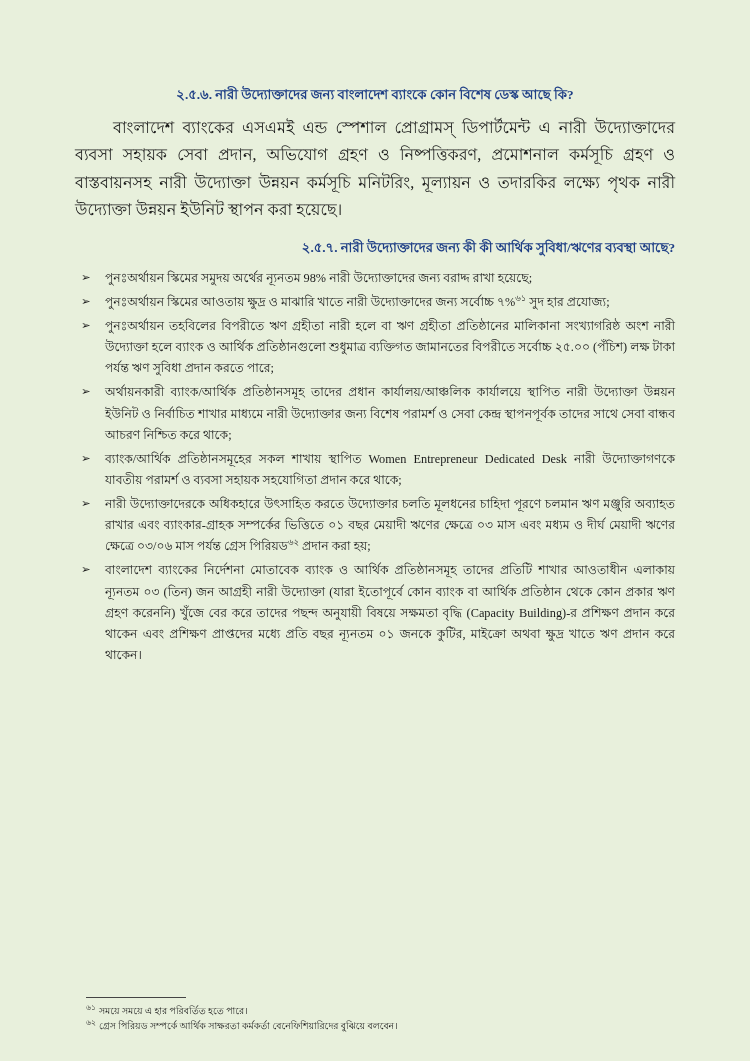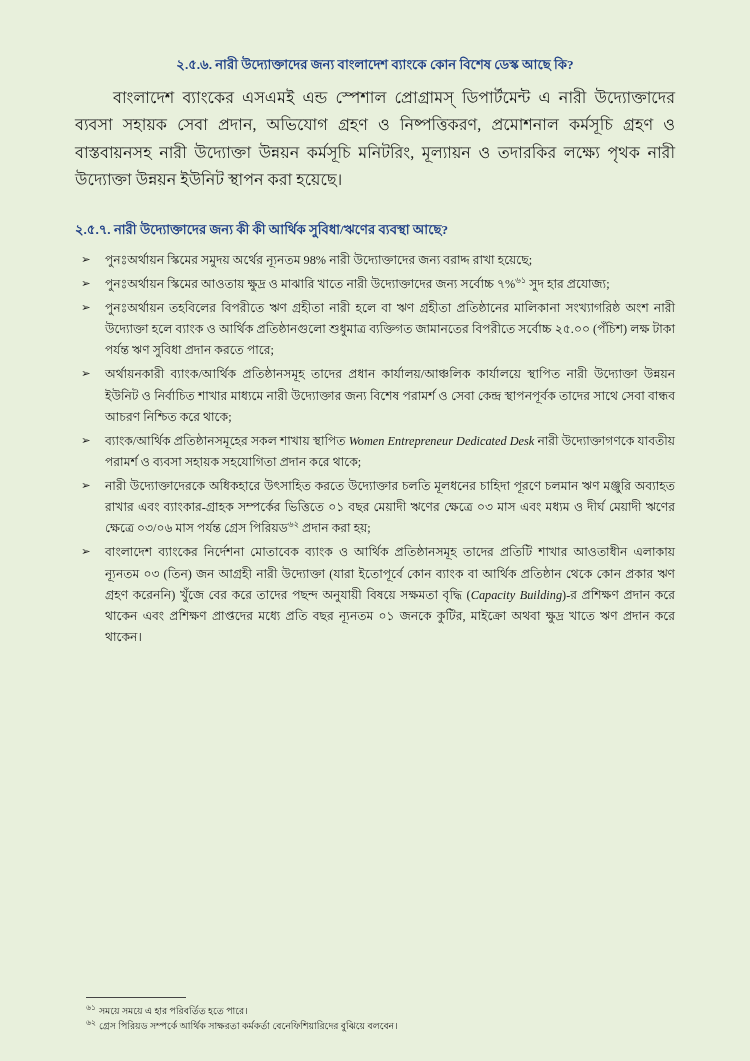--- a/index.html
+++ b/index.html
@@ -12,36 +12,36 @@
     background: #e8f0dc;
     font-family: "Liberation Serif", serif;
     color: #1a1a1a;
     overflow: hidden;
   }
   .page {
     position: relative;
     width: 750px;
     height: 1061px;
     box-sizing: border-box;
-    padding: 55px 75px 20px 75px;
+    padding: 85px 75px 20px 75px;
   }
   .heading {
     color: #1f3f86;
     font-weight: bold;
     font-size: 13.2px;
     text-align: center;
     margin: 0 0 9px 0;
     line-height: 1.5;
   }
   .heading2 {
     color: #1f3f86;
     font-weight: bold;
     font-size: 13.2px;
-    text-align: left;
-    margin: 26px 0 10px 0;
+    text-align: right;
+    margin: 14px 0 10px 0;
     line-height: 1.5;
   }
   p.body {
     font-size: 16px;
     text-align: justify;
     text-justify: inter-word;
     line-height: 1.72;
     margin: 0 0 9px 0;
     text-indent: 38px;
   }
@@ -88,21 +88,20 @@
     margin: 0;
   }
   .footnote .num {
     font-size: 7.6px;
     vertical-align: super;
     line-height: 0;
     margin-right: 3px;
   }
   .latin {
     font-family: "Liberation Serif", serif;
-    font-style: italic;
   }
 </style>
 </head>
 <body>
 
 <div class="page">
 
   <h2 class="heading">২.৫.৬. নারী উদ্যোক্তাদের জন্য বাংলাদেশ ব্যাংকে কোন বিশেষ ডেস্ক আছে কি?</h2>
 
   <p class="body">বাংলাদেশ ব্যাংকের এসএমই এন্ড স্পেশাল প্রোগ্রামস্ ডিপার্টমেন্ট এ নারী উদ্যোক্তাদের ব্যবসা সহায়ক সেবা প্রদান, অভিযোগ গ্রহণ ও নিষ্পত্তিকরণ, প্রমোশনাল কর্মসূচি গ্রহণ ও বাস্তবায়নসহ নারী উদ্যোক্তা উন্নয়ন কর্মসূচি মনিটরিং, মূল্যায়ন ও তদারকির লক্ষ্যে পৃথক নারী উদ্যোক্তা উন্নয়ন ইউনিট স্থাপন করা হয়েছে।</p>

